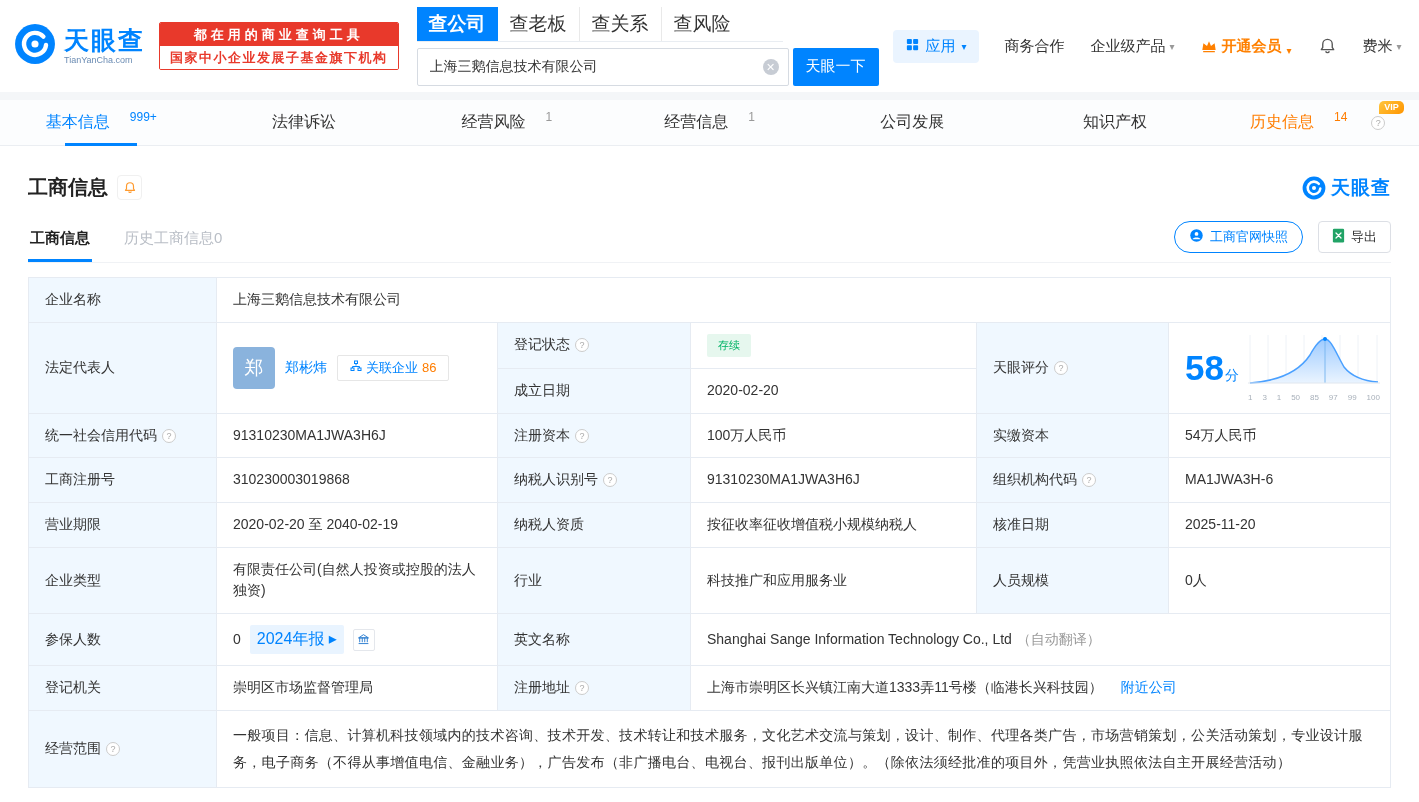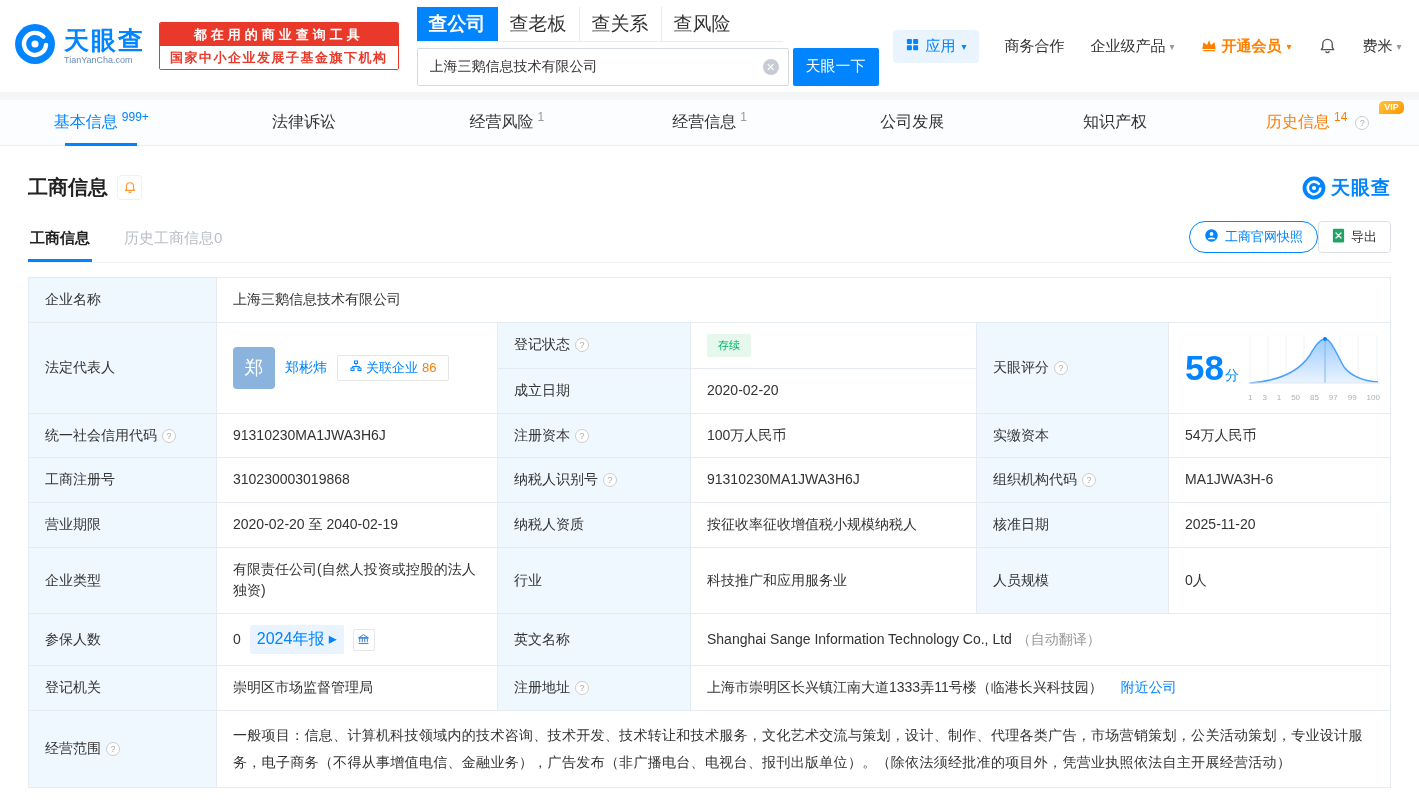--- a/index.html
+++ b/index.html
@@ -23,50 +23,50 @@
   .search-row{display:flex;align-items:center;margin-top:6px}
   .search-input-wrap{position:relative;width:372px}
   .search-input{width:100%;height:38px;border:1px solid #d6dbe2;border-radius:2px;padding:0 34px 0 12px;font-size:14px;color:#333;outline:none;font-family:inherit}
   .clear-icon{position:absolute;right:10px;top:11px;width:16px;height:16px;border-radius:50%;background:#c7ccd4;color:#fff;font-size:11px;line-height:16px;text-align:center;cursor:pointer}
   .search-btn{height:38px;width:86px;margin-left:4px;background:#0084ff;border:none;color:#fff;font-size:15px;border-radius:2px;cursor:pointer;font-family:inherit}
 
   .top-right{margin-left:auto;display:flex;align-items:center;gap:26px;font-size:15px;white-space:nowrap}
   .app-pill{display:flex;align-items:center;gap:6px;background:#eaf4ff;color:#0084ff;border-radius:4px;padding:7px 12px;cursor:pointer;font-size:15px}
   .nav-link{color:#333;cursor:pointer;display:flex;align-items:center;gap:4px}
   .caret{font-size:10px;color:#999}
-  .vip-link{color:#ff8000;font-weight:bold;display:flex;align-items:center;gap:5px;cursor:pointer}
+  .vip-link{color:#ff8000;font-weight:bold;display:flex;align-items:flex-end;gap:5px;cursor:pointer}
   .vip-link .caret{color:#ff8000}
   .bell-btn{color:#555;cursor:pointer;display:flex;align-items:center}
 
   .gray-strip{height:8px;background:#f4f6f8}
 
   
   .tabbar{display:flex;height:46px;background:#fcfdfe;border-bottom:1px solid #ebeef2;align-items:stretch}
-  .tab{flex:1;display:flex;align-items:center;justify-content:center;font-size:16px;cursor:pointer;position:relative;gap:3px;color:#333}
+  .tab{flex:1;display:flex;align-items:center;justify-content:center;font-size:16px;cursor:pointer;position:relative;gap:19px;color:#333}
   .tab.active .tab-label{color:#0084ff;font-weight:normal}
   .tab.active::after{content:"";position:absolute;left:50%;transform:translateX(-50%);bottom:-1px;width:72px;height:3px;background:#0084ff}
   .tab-badge{font-size:12px;position:relative;top:-6px;margin-left:1px}
   .badge-blue{color:#0084ff}
   .badge-gray{color:#999}
   .badge-orange{color:#ff7d00}
   .tab.vip-tab .tab-label{color:#ff7d00}
   .vip-tag{position:absolute;top:1px;right:calc(50% - 86px);background:linear-gradient(135deg,#ffc53d,#ff9500);color:#fff;font-size:9px;font-weight:bold;padding:1px 5px;border-radius:5px 5px 5px 0;line-height:1.2}
 
   
   main{padding:28px 28px 0}
   .section-head{display:flex;align-items:center}
   .section-title{font-size:20px;font-weight:bold;color:#222}
   .bell-box{width:25px;height:25px;border:1px solid #f0f0f0;border-radius:4px;display:flex;align-items:center;justify-content:center;margin-left:9px;color:#ff9a2e;cursor:pointer;background:#fff}
   .mini-logo{margin-left:auto;display:flex;align-items:center;gap:5px}
   .mini-logo .cn{font-size:19px;font-weight:bold;color:#0084ff;letter-spacing:1px}
 
   .subtab-row{display:flex;align-items:flex-end;margin-top:20px;border-bottom:1px solid #f0f2f5}
   .subtab{font-size:15px;padding:8px 2px 11px;margin-right:30px;color:#b9bec6;cursor:pointer;border-bottom:3px solid transparent}
   .subtab.active{color:#222;font-weight:bold;border-bottom-color:#0084ff}
-  .actions{margin-left:auto;display:flex;gap:0;align-items:center;padding-bottom:9px}
+  .actions{margin-left:auto;display:flex;gap:15px;align-items:center;padding-bottom:9px}
   .snap-btn{display:flex;align-items:center;gap:6px;border:1px solid #0084ff;color:#0084ff;border-radius:16px;padding:6px 14px;font-size:13px;background:#fff;cursor:pointer;font-family:inherit}
   .export-btn{display:flex;align-items:center;gap:6px;border:1px solid #dcdfe5;border-radius:4px;padding:6px 13px;font-size:13px;background:#fff;color:#333;cursor:pointer;font-family:inherit}
 
   
   table.info{width:100%;border-collapse:collapse;table-layout:fixed;margin-top:14px;font-size:14px}
   .info td{border:1px solid #e6ebf2;padding:11px 16px;vertical-align:middle;line-height:1.55}
   td.label{background:#f0f8ff;color:#333}
   td.value{color:#333;word-break:break-word}
   .q{display:inline-block;width:14px;height:14px;line-height:12px;text-align:center;border:1px solid #ccc;border-radius:50%;color:#aaa;font-size:9px;margin-left:5px;vertical-align:1px;cursor:pointer;background:#fff}
 

